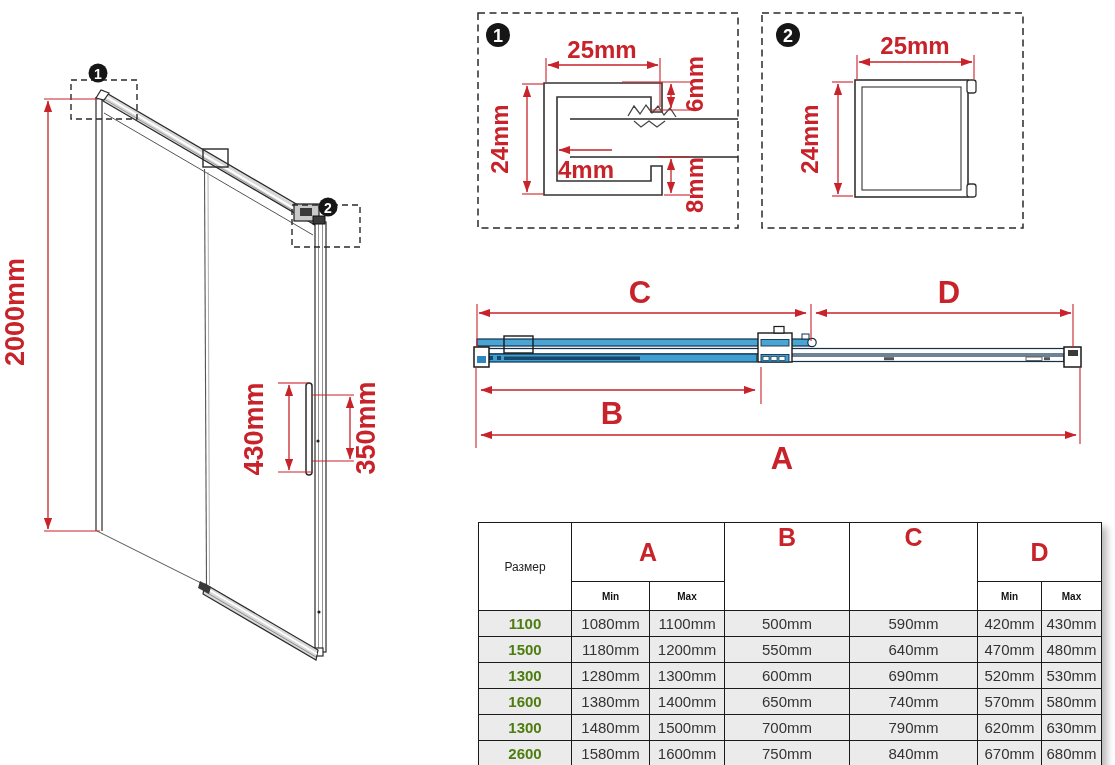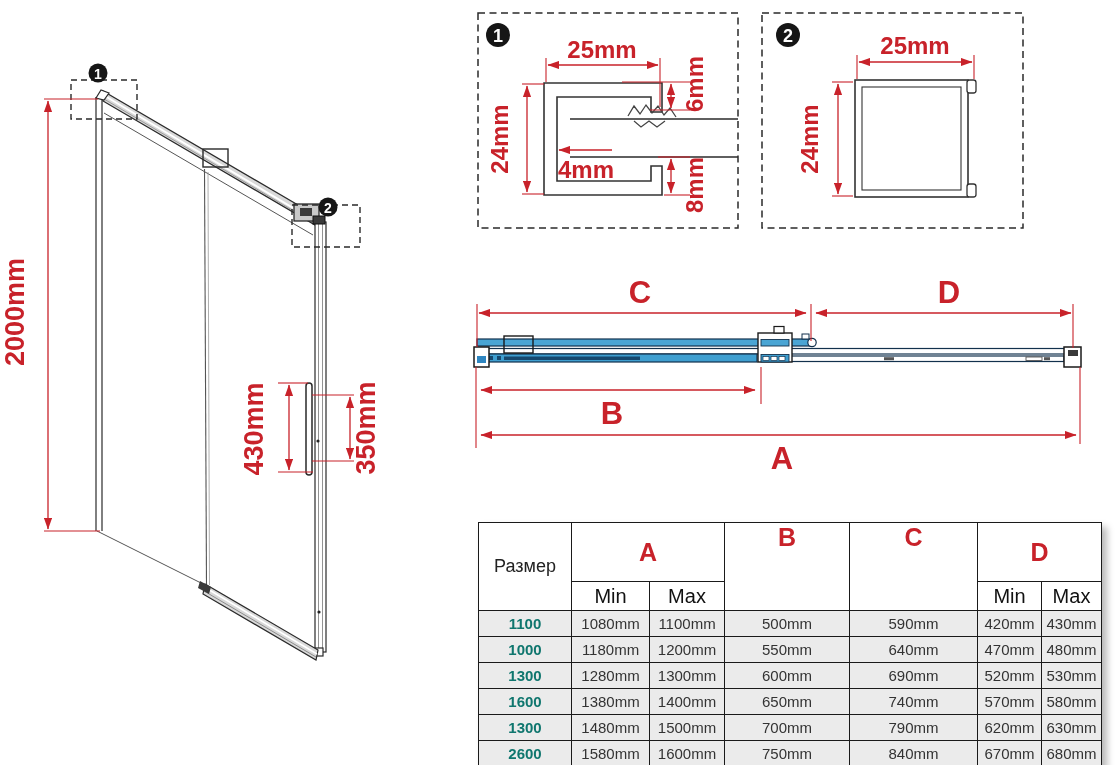--- a/index.html
+++ b/index.html
@@ -8,25 +8,25 @@
   svg{position:absolute;left:0;top:0;}
   .dim-red{stroke:#c8222a;stroke-width:1.3;fill:none;}
   .ext-red{stroke:#c8222a;stroke-width:1.1;fill:none;}
   .red-txt{fill:#c8222a;font-weight:bold;font-family:"Liberation Sans",sans-serif;}
   .badge-txt{fill:#ffffff;font-weight:bold;font-family:"Liberation Sans",sans-serif;text-anchor:middle;}
 
   table.spec{position:absolute;left:478px;top:522px;width:623px;border-collapse:collapse;
              table-layout:fixed;background:#ffffff;box-shadow:5px 5px 7px rgba(0,0,0,0.28);}
   table.spec td,table.spec th{border:1px solid #1a1a1a;text-align:center;padding:0;
              font-family:"Liberation Sans",sans-serif;overflow:hidden;}
-  .h-size{font-size:18px;font-weight:normal;color:#222;vertical-align:middle;}
+  .h-size{font-size:12px;font-weight:normal;color:#222;vertical-align:middle;}
   .h-letter{font-size:25px;font-weight:bold;color:#c8222a;height:58px;vertical-align:middle;}
   .h-letter-tall{font-size:25px;font-weight:bold;color:#c8222a;vertical-align:top;padding-top:15px;}
-  .h-minmax{font-size:20px;font-weight:normal;color:#111;height:28px;}
-  .c-size{font-size:15px;font-weight:bold;color:#0f766e;background:#ebebeb;height:25px;}
+  .h-minmax{font-size:10px;font-weight:bold;color:#111;height:28px;}
+  .c-size{font-size:15px;font-weight:bold;color:#4d7c0f;background:#ebebeb;height:25px;}
   .c-val{font-size:15px;color:#333;background:#ebebeb;height:25px;margin-top:7px;}
 </style>
 </head>
 <body>
 
 <div class="canvas">
 
 <svg width="1115" height="765" viewBox="0 0 1115 765">
   <defs>
     <marker id="arr" viewBox="0 0 10 7" refX="9.5" refY="3.5" markerWidth="9" markerHeight="6.3" orient="auto-start-reverse">
@@ -264,21 +264,21 @@
     <tr>
       <td class="c-size">1100</td>
       <td class="c-val">1080mm</td>
       <td class="c-val">1100mm</td>
       <td class="c-val">500mm</td>
       <td class="c-val">590mm</td>
       <td class="c-val">420mm</td>
       <td class="c-val">430mm</td>
     </tr>
     <tr>
-      <td class="c-size">1000</td>
+      <td class="c-size">1500</td>
       <td class="c-val">1180mm</td>
       <td class="c-val">1200mm</td>
       <td class="c-val">550mm</td>
       <td class="c-val">640mm</td>
       <td class="c-val">470mm</td>
       <td class="c-val">480mm</td>
     </tr>
     <tr>
       <td class="c-size">1300</td>
       <td class="c-val">1280mm</td>

